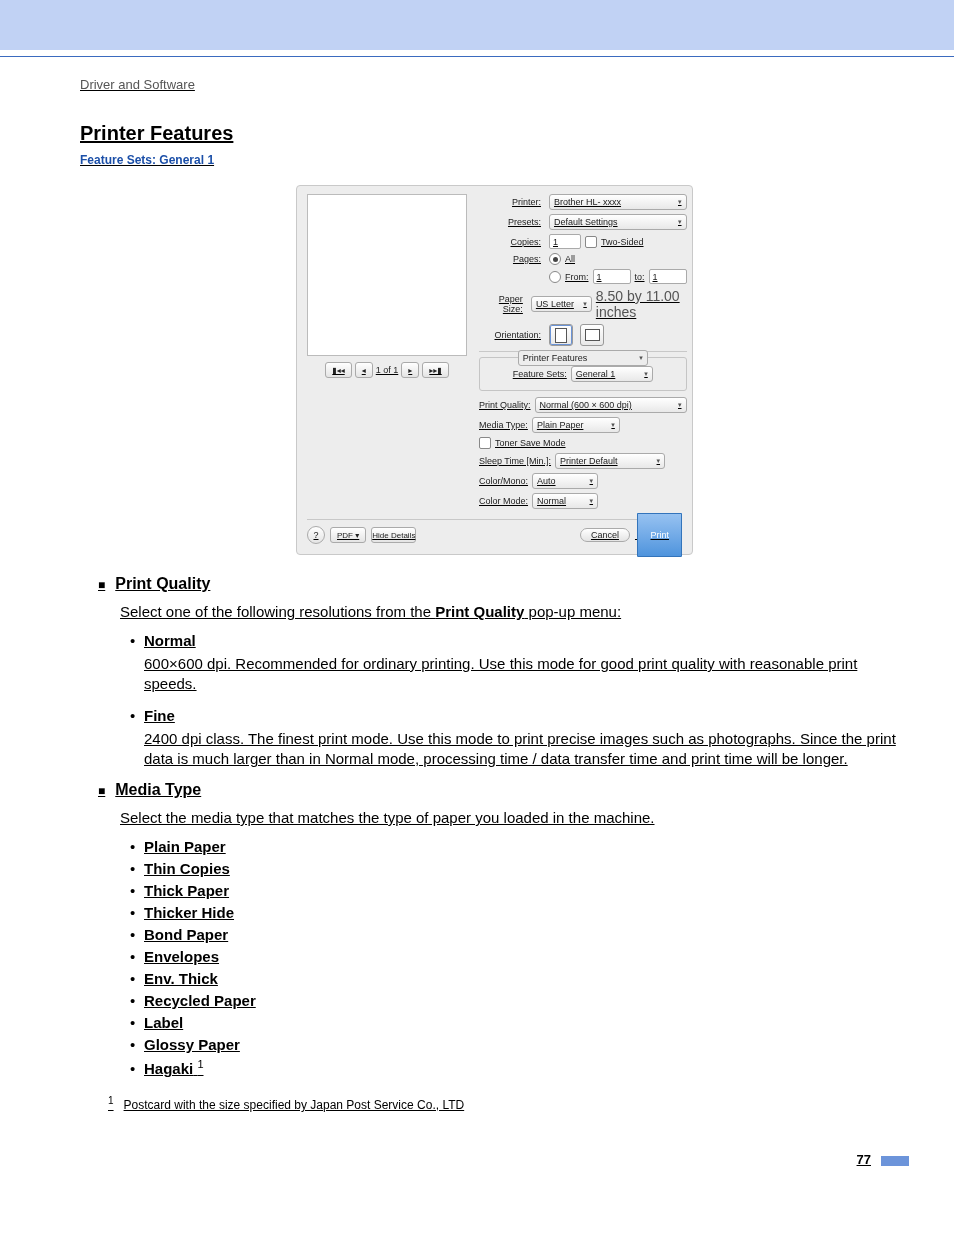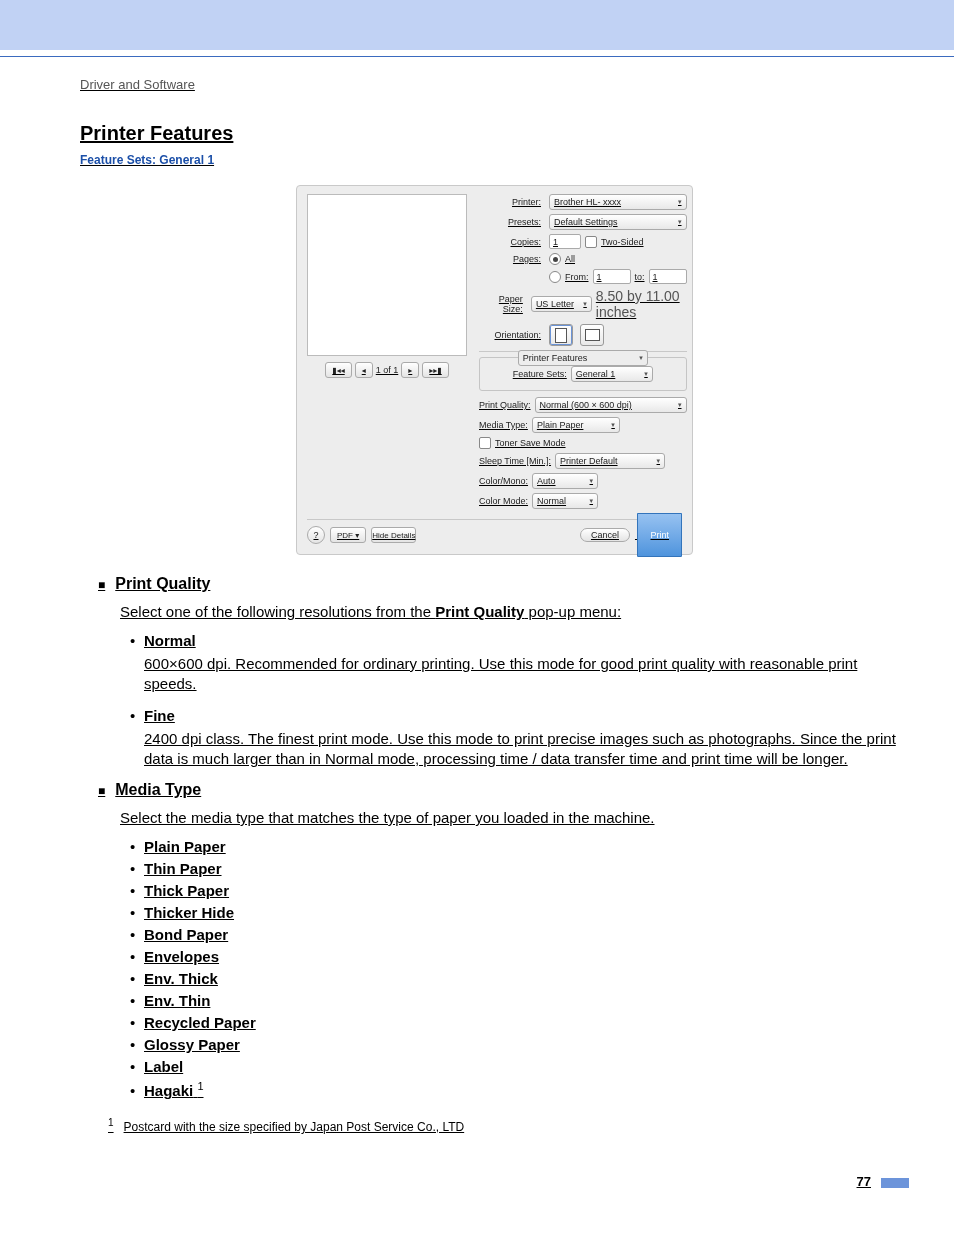--- a/index.html
+++ b/index.html
@@ -184,29 +184,28 @@
   </ul>
   <div class="subtext">2400 dpi class. The finest print mode. Use this mode to print precise images such as photographs. Since the print data is much larger than in Normal mode, processing time / data transfer time and print time will be longer.</div>
 
   <div class="sqitem">
       <span class="sq">■</span>
       <span>Media Type</span>
     </div>
   <div class="para">Select the media type that matches the type of paper you loaded in the machine.</div>
   <ul class="opts" id="mt-list">
       <li><b>Plain Paper</b></li>
-      <li><b>Thin Paper</b></li>
+      <li><b>Thin Copies</b></li>
       <li><b>Thick Paper</b></li>
       <li><b>Thicker Hide</b></li>
       <li><b>Bond Paper</b></li>
       <li><b>Envelopes</b></li>
       <li><b>Env. Thick</b></li>
-      <li><b>Env. Thin</b></li>
       <li><b>Recycled Paper</b></li>
+      <li><b>Label</b></li>
       <li><b>Glossy Paper</b></li>
-      <li><b>Label</b></li>
       <li><b>Hagaki</b> <sup style="font-size: 11px;">1</sup></li>
     </ul>
 
   <div class="footnote"><sup>1</sup><span>Postcard with the size specified by Japan Post Service Co., LTD</span></div>
 
   <div class="pnum">77</div>
 </div>
 
 </body></html>

